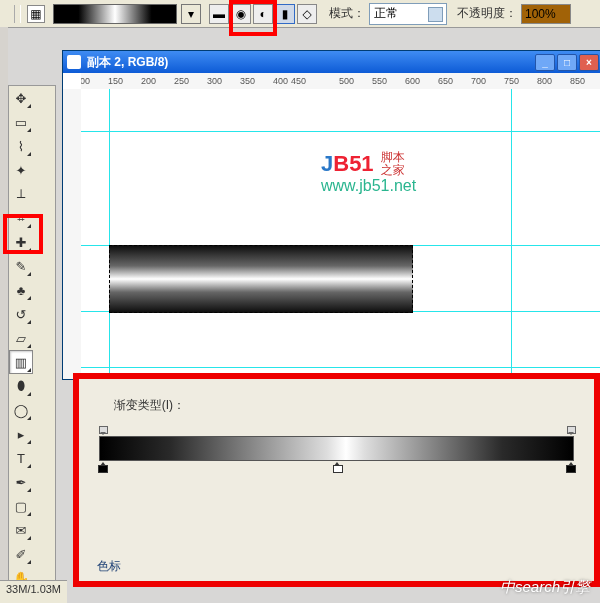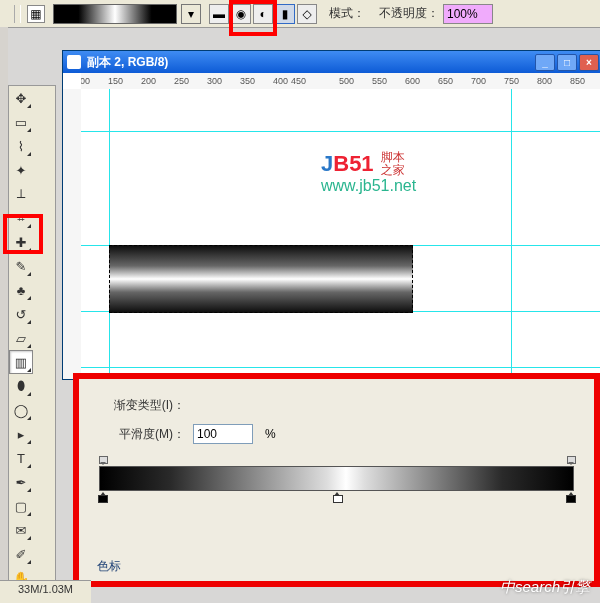--- a/index.html
+++ b/index.html
@@ -12,21 +12,21 @@
 .gradient-preview{width:122px;height:18px;background:linear-gradient(to right,#000 0%,#000 20%,#fff 50%,#000 80%,#000 100%);border:1px solid #666;margin:0 4px}
 .gradient-preview2{width:18px;height:18px;border:1px solid #777;display:flex;align-items:center;justify-content:center}
 .grad-type-row{display:flex;gap:2px;margin:0 8px}
 .grad-type{width:18px;height:18px;border:1px solid #888;background:#eee;display:flex;align-items:center;justify-content:center}
 .grad-type.sel{border:1px solid #316ac5;background:#cfd9e8}
 .hl-red-1{position:absolute;left:229px;top:0;width:40px;height:28px;border:4px solid #f00;pointer-events:none}
 .label{color:#333;margin:0 4px}
 .dropdown{height:20px;border:1px solid #7f9db9;background:#fff;display:flex;align-items:center;padding:0 18px 0 4px;position:relative;min-width:54px}
 .dropdown:after{content:"";position:absolute;right:3px;top:3px;width:13px;height:13px;background:#cde;border:1px solid #7f9db9}
 .dropdown .caret{position:absolute;right:6px;top:8px;width:0;height:0;border-left:3px solid transparent;border-right:3px solid transparent;border-top:4px solid #345}
-.opacity-box{width:42px;height:18px;border:1px solid #888;background:#f0abfc;display:flex;align-items:center;padding:0 3px}
+.opacity-box{width:42px;height:18px;border:1px solid #888;background:#a16207;display:flex;align-items:center;padding:0 3px}
 
 
 .leftstrip{position:absolute;left:0;top:27px;width:8px;bottom:0;background:#d6d3ce}
 
 
 .toolbox{position:absolute;left:8px;top:85px;width:46px;background:#ece9d8;border:1px solid #999;display:flex;flex-wrap:wrap}
 .tool{width:22px;height:22px;border:1px solid #ece9d8;display:flex;align-items:center;justify-content:center;color:#333;font-size:13px;position:relative}
 .tool.sel{background:#fff;border:1px solid #888;box-shadow:inset 1px 1px 2px rgba(0,0,0,.2)}
 .tool .mark{position:absolute;right:1px;bottom:1px;width:0;height:0;border-right:4px solid #333;border-top:4px solid transparent}
 .hl-red-2{position:absolute;left:3px;top:214px;width:32px;height:32px;border:4px solid #f00;pointer-events:none}
@@ -61,21 +61,21 @@
 .grad-bar-wrap{position:relative;margin:22px 6px 0}
 .grad-bar{height:23px;border:1px solid #555;background:linear-gradient(to right,#000 0%,#2a2a2a 15%,#ddd 48%,#fff 52%,#ddd 56%,#2a2a2a 85%,#000 100%)}
 .stop-top{position:absolute;top:-10px;width:11px;height:9px}
 .stop-top:before{content:"";position:absolute;left:2px;top:0;width:7px;height:6px;border:1px solid #666;background:#ddd}
 .stop-top:after{content:"";position:absolute;left:2.5px;top:6px;width:0;height:0;border-left:3px solid transparent;border-right:3px solid transparent;border-top:3px solid #666}
 .stop-bot{position:absolute;bottom:-11px;width:11px;height:10px}
 .stop-bot:before{content:"";position:absolute;left:2.5px;top:0;width:0;height:0;border-left:3px solid transparent;border-right:3px solid transparent;border-bottom:4px solid #333}
 .stop-bot:after{content:"";position:absolute;left:1px;top:3px;width:8px;height:6px;border:1px solid #333;background:#000}
 .stop-bot.white:after{background:#fff}
 .fieldset-lab{position:absolute;left:18px;bottom:6px;color:#247}
-.statusbar{position:absolute;left:0;bottom:0;height:18px;background:#ece9d8;border-top:1px solid #999;padding:2px 18px;font-size:11px;color:#333}
+.statusbar{position:absolute;left:0;bottom:0;height:18px;background:#ece9d8;border-top:1px solid #999;padding:2px 6px;font-size:11px;color:#333}
 
 
 .bwm{position:absolute;right:10px;bottom:6px;color:#fff;font-style:italic;text-shadow:0 0 3px rgba(0,0,0,.5);font-size:15px}
 .bwm2{position:absolute;right:10px;bottom:-10px;color:#fff;font-size:11px}
 </style>
 </head>
 <body>
 <div id="app">
 
 <div class="optbar">
@@ -84,20 +84,24 @@
   <div class="gradient-preview"></div>
   <div class="gradient-preview2">▾</div>
   <div class="grad-type-row">
     <div class="grad-type">▬</div>
     <div class="grad-type">◉</div>
     <div class="grad-type">◐</div>
     <div class="grad-type sel">▮</div>
     <div class="grad-type">◇</div>
   </div>
   <span class="label">模式：</span>
+  <div class="dropdown">
+        <span>正常</span>
+        <span class="caret"></span>
+      </div>
   <span class="label" style="margin-left:10px">不透明度：</span>
   <div class="opacity-box">
         <span>100%</span>
       </div>
 </div>
 <div class="hl-red-1"></div>
 
 <div class="leftstrip"></div>
 
 <div class="docwin">
@@ -171,27 +175,20 @@
   <div class="tool">🔍</div>
 
 </div>
 <div class="hl-red-2"></div>
 
 <div class="panel">
   <div class="panel-inner">
     <div class="row">
       <span class="lab">渐变类型(I)：</span>
     </div>
-    <div class="row">
-      <span class="lab">平滑度(M)：</span>
-      <div class="spin">
-            <span>100</span>
-          </div>
-      <span style="margin-left:12px">%</span>
-    </div>
     <div class="grad-bar-wrap">
       <div class="stop-top" style="left:-2px"></div>
       <div class="stop-top" style="right:-2px"></div>
       <div class="grad-bar"></div>
       <div class="stop-bot" style="left:-2px"></div>
       <div class="stop-bot white" style="left:49%"></div>
       <div class="stop-bot" style="right:-2px"></div>
     </div>
   </div>
   <span class="fieldset-lab">色标</span>

